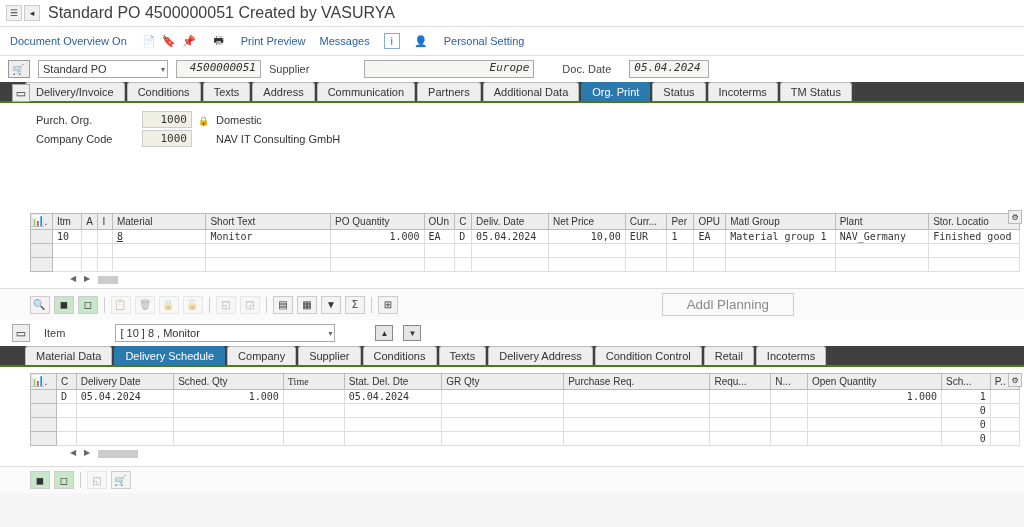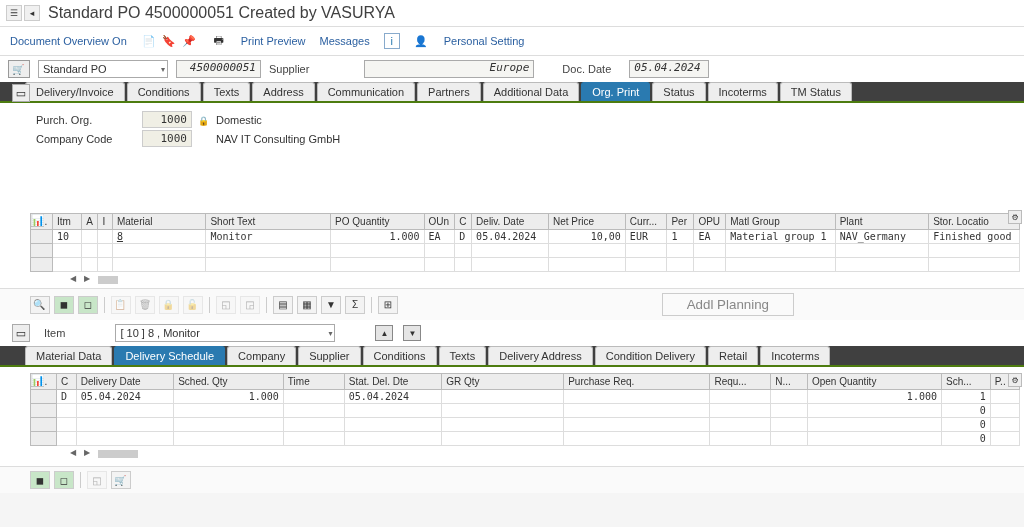--- a/index.html
+++ b/index.html
@@ -343,37 +343,37 @@
 
 <div class="section">
   <div class="tabs" id="item-tabs">
       <span class="tab">Material Data</span>
       <span class="tab active">Delivery Schedule</span>
       <span class="tab">Company</span>
       <span class="tab">Supplier</span>
       <span class="tab">Conditions</span>
       <span class="tab">Texts</span>
       <span class="tab">Delivery Address</span>
-      <span class="tab">Condition Delivery</span>
+      <span class="tab">Condition Control</span>
       <span class="tab">Retail</span>
       <span class="tab">Incoterms</span>
     </div>
 </div>
 
 <div class="grid-wrap" style="padding-top:6px;padding-bottom:4px; position:relative;">
   <span class="corner-icon" style="left:30px; top:6px;">📊</span>
   <span class="chart-cfg" style="top:6px">⚙</span>
   <table class="grid-table" id="sched-table">
     <thead>
         <tr id="sched-head">
           <th style="width: 18px;">S..</th>
           <th style="width: 14px;">C</th>
           <th style="width: 80px;">Delivery Date</th>
           <th style="width: 90px;">Sched. Qty</th>
-          <th style="width: 50px;">Time</th>
+          <th style="width: 50px; font-family: Liberation Serif, serif;">Time</th>
           <th style="width: 80px;">Stat. Del. Dte</th>
           <th style="width: 100px;">GR Qty</th>
           <th style="width: 120px;">Purchase Req.</th>
           <th style="width: 50px;">Requ...</th>
           <th style="width: 30px;">N...</th>
           <th style="width: 110px;">Open Quantity</th>
           <th style="width: 40px;">Sch...</th>
           <th style="width: 24px;">P..</th>
         </tr>
       </thead>

